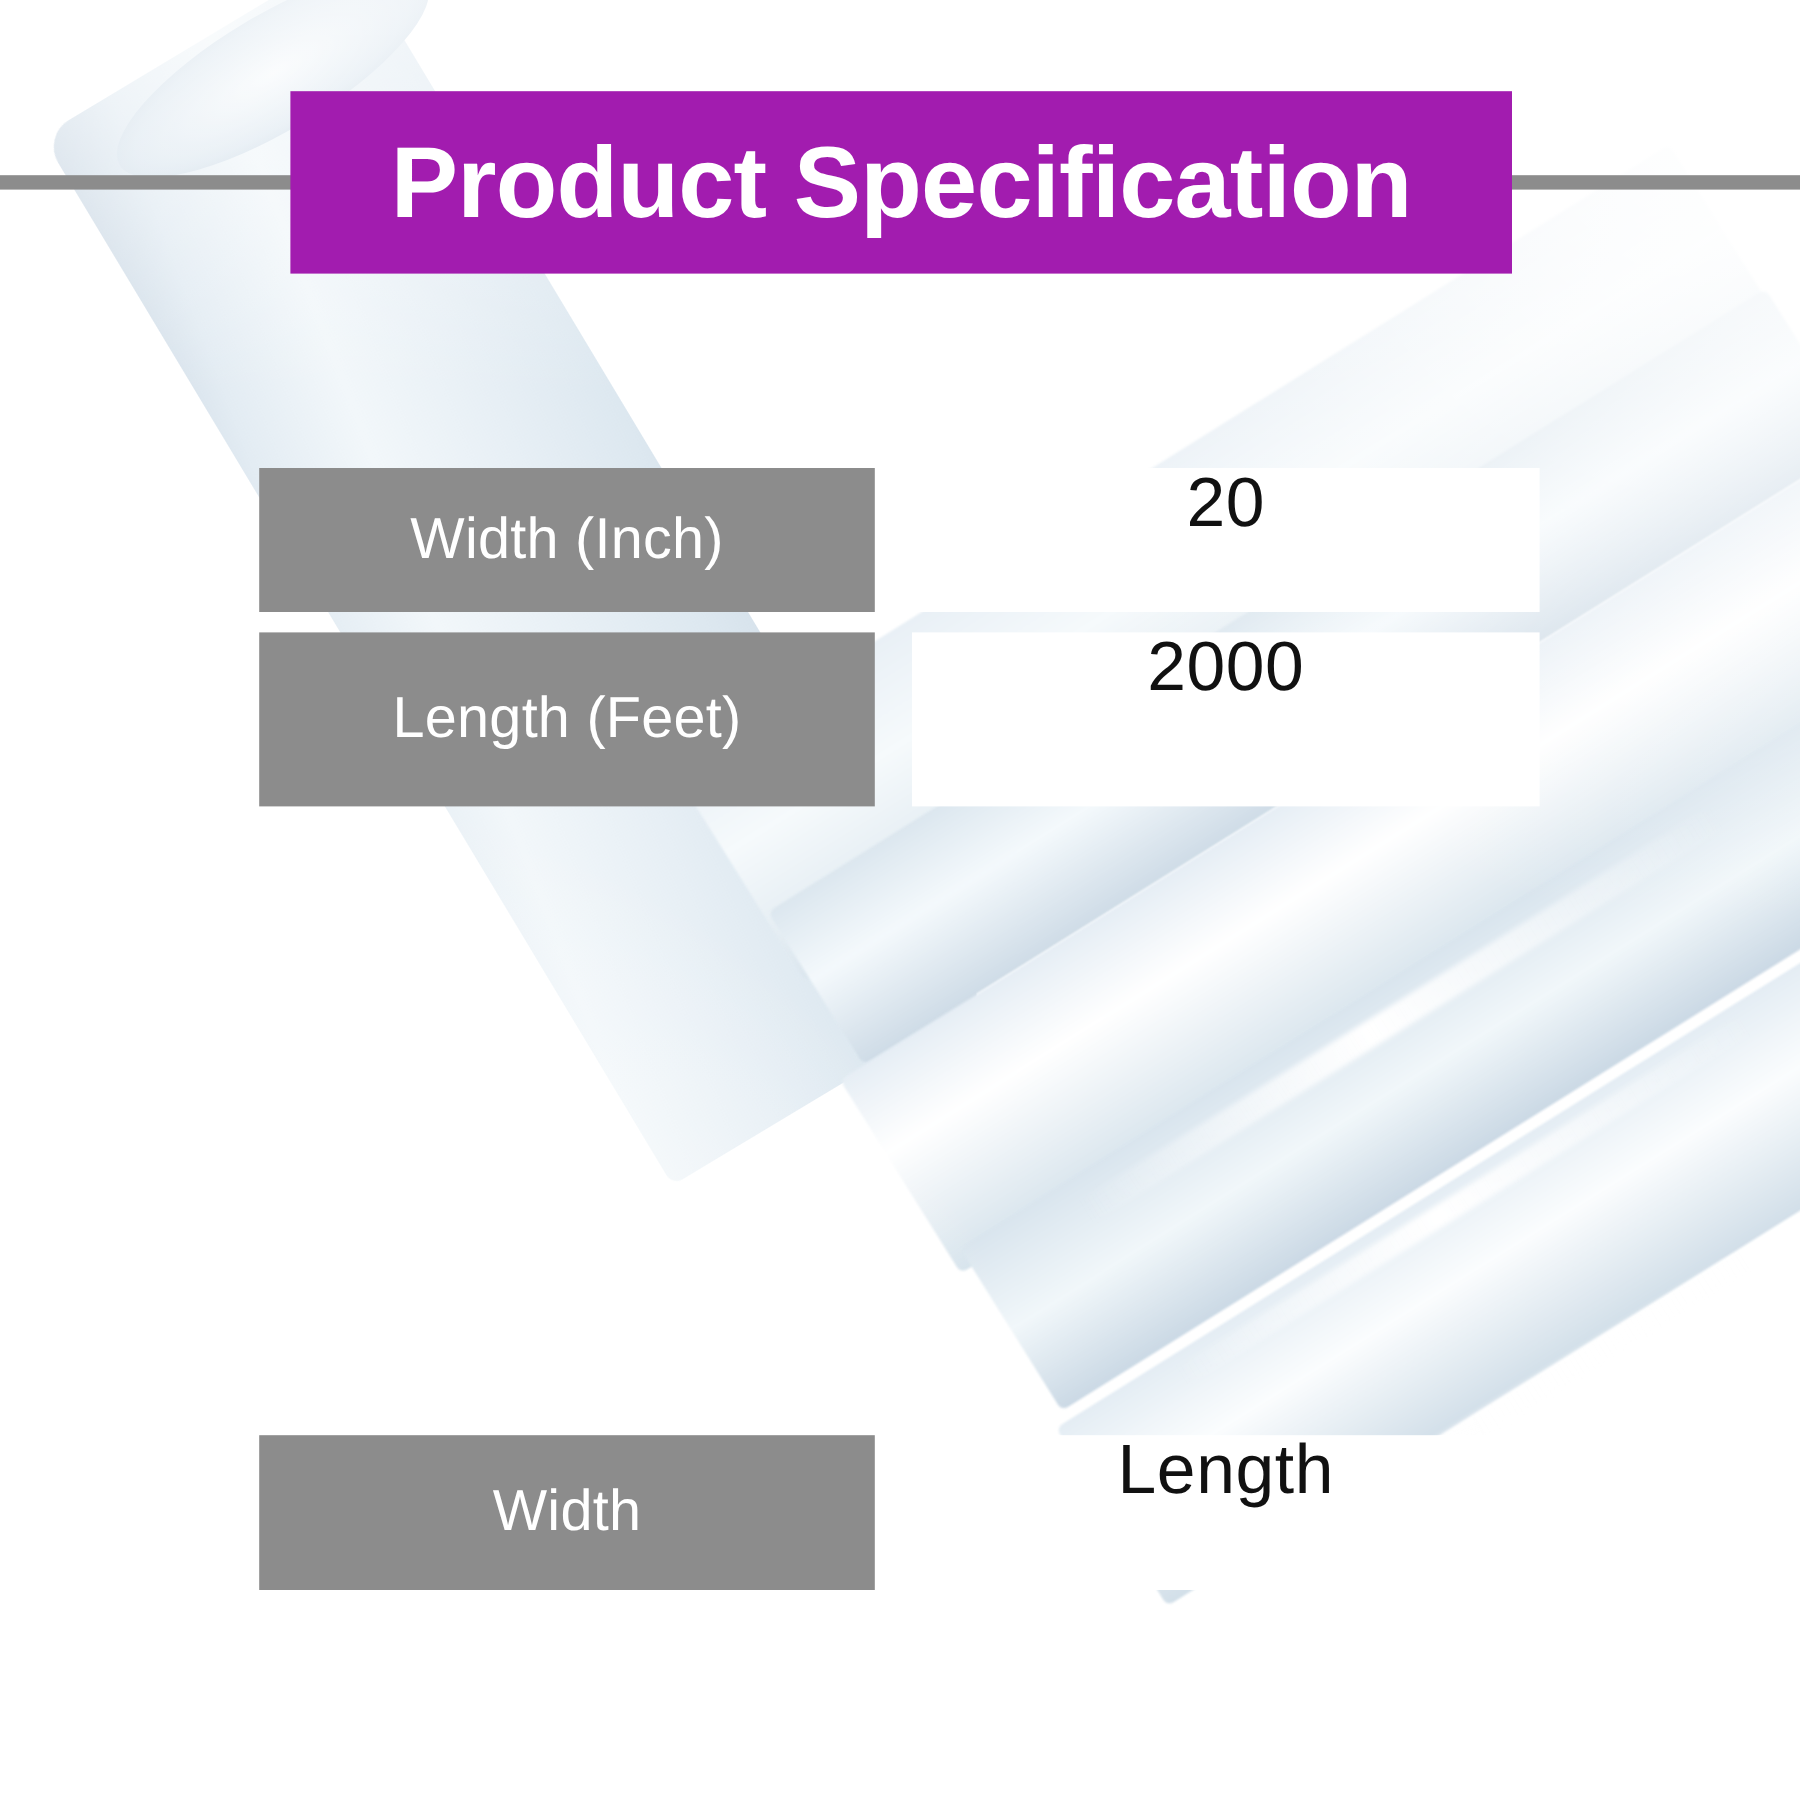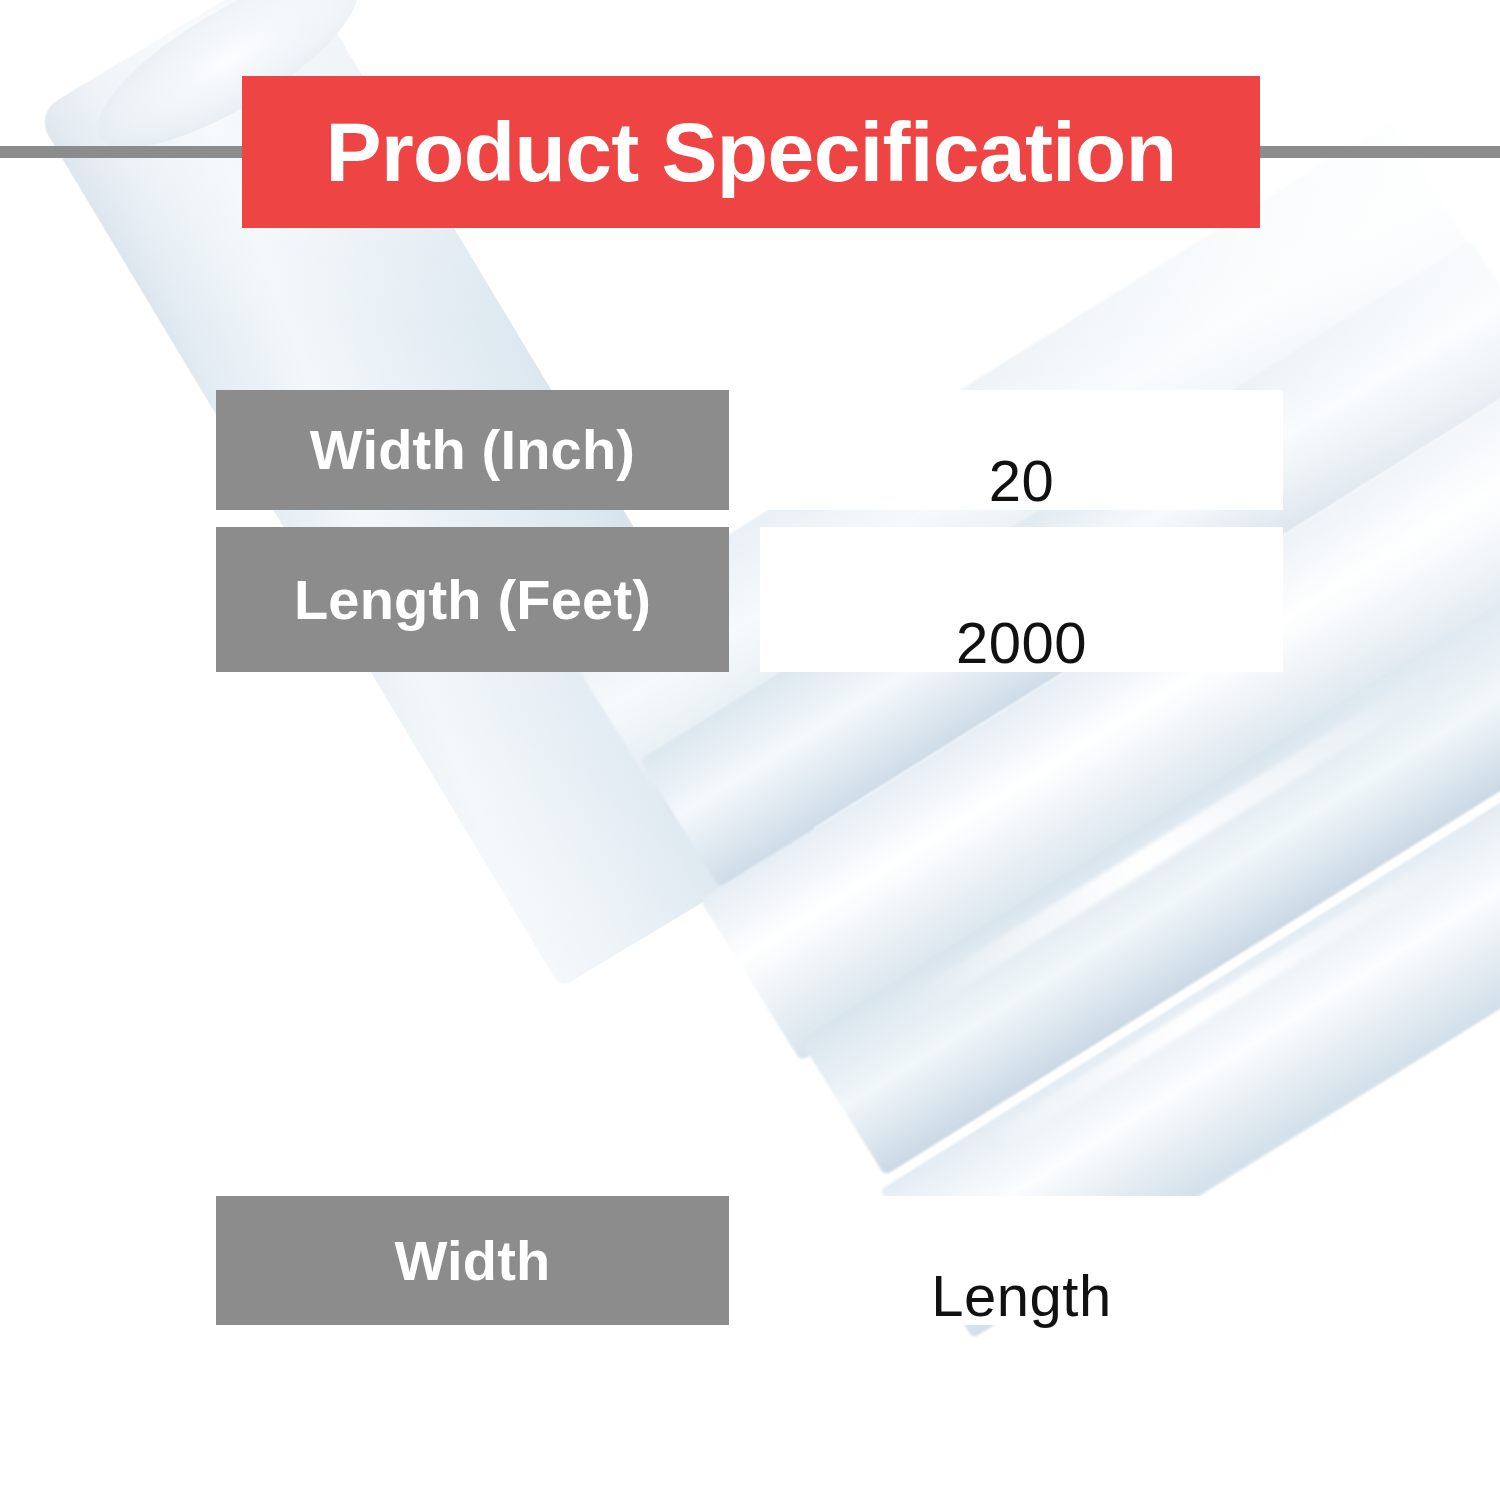--- a/index.html
+++ b/index.html
@@ -108,21 +108,21 @@
     width: 1500px;
     height: 12px;
     background: #8c8c8c;
   }
   .header-bar {
     position: absolute;
     left: 242px;
     top: 76px;
     width: 1018px;
     height: 152px;
-    background: #ef4444;
+    background: #a21caf;
     display: flex;
     align-items: center;
     justify-content: center;
   }
   .header-title {
     color: #ffffff;
     font-size: 84px;
     font-weight: 700;
     letter-spacing: -0.6px;
     line-height: 1;
@@ -146,35 +146,35 @@
     height: 100%;
     background: #8c8c8c;
     display: flex;
     align-items: center;
     justify-content: center;
     box-sizing: border-box;
     padding: 0 10px;
   }
   .spec-label-text {
     color: #ffffff;
-    font-size: 56px;
-    font-weight: 700;
+    font-size: 48px;
+    font-weight: 400;
     line-height: 1.06;
     text-align: right;
     letter-spacing: 0.2px;
   }
 
   .spec-value {
     position: absolute;
     left: 760px;
     width: 523px;
     height: 100%;
     background: #ffffff;
     display: flex;
-    align-items: flex-end;
+    align-items: flex-start;
     justify-content: center;
     box-sizing: border-box;
   }
   .spec-value-text {
     color: #111111;
     font-size: 58px;
     font-weight: 300;
     line-height: 1;
     text-align: center;
     letter-spacing: 0.5px;

